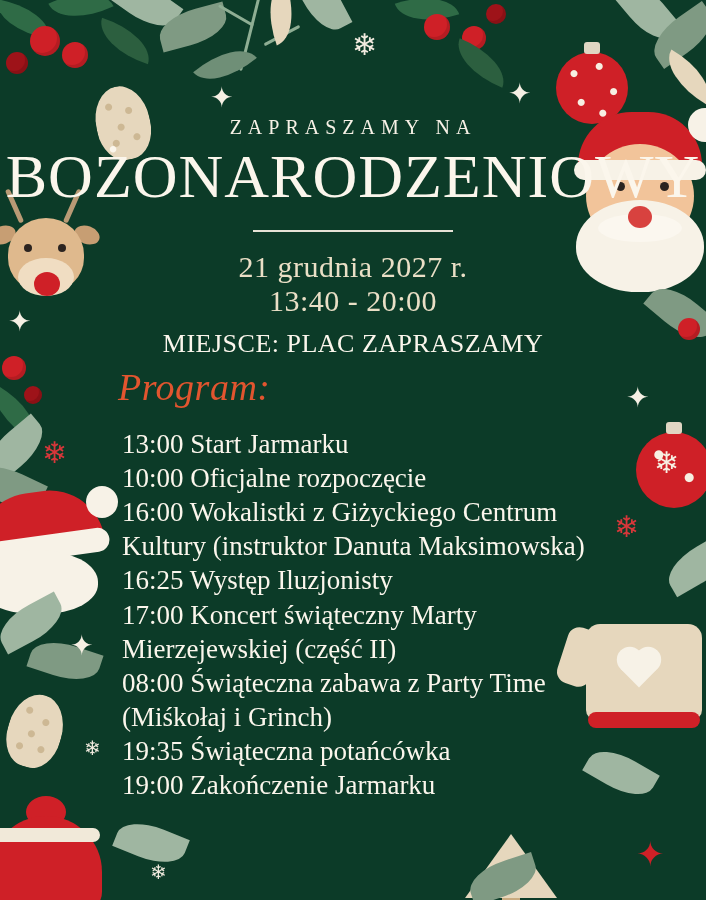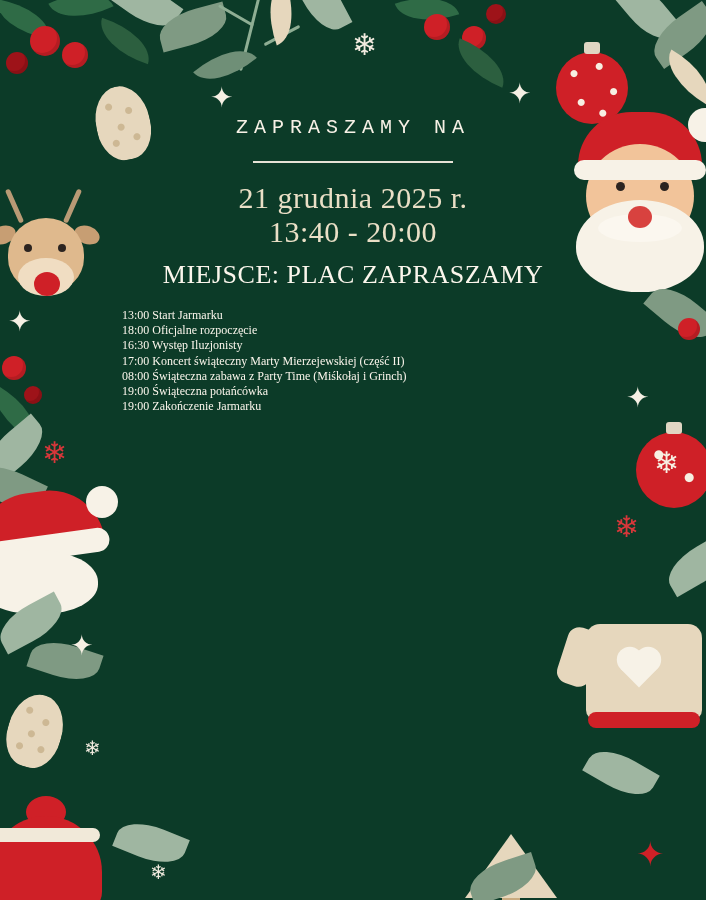--- a/index.html
+++ b/index.html
@@ -399,21 +399,21 @@
     height: 100%;
     box-sizing: border-box;
     padding: 0;
   }
   .kicker {
     text-align: center;
     margin-top: 116px;
     font-size: 20px;
     letter-spacing: 6px;
     color: #f7f1e6;
-    font-family: Liberation Mono, monospace;
+    font-family: Liberation Serif, serif;
   }
   .title1 {
     text-align: center;
     margin-top: 16px;
     font-size: 62px;
     line-height: 1.02;
     letter-spacing: 3px;
     color: #fbf6ec;
     font-weight: normal;
     font-family: "Liberation Serif", serif;
@@ -460,21 +460,21 @@
     margin: 6px 0 0 118px;
     font-size: 38px;
     color: #e2552f;
     font-family: "Liberation Serif", serif;
     font-style: italic;
     letter-spacing: .5px;
   }
   .program-list {
     margin: 18px 0 8px 122px;
     width: 480px;
-    font-size: 12px;
+    font-size: 27px;
     line-height: 1.26;
     color: #fbf6ec;
   }
   .program-list div { white-space: pre-line; }
 </style>
 </head>
 <body>
 
 <div id="poster">
 
@@ -593,27 +593,30 @@
       <div class="tier" style="bottom:20px;"></div>
       <div class="trunk"></div>
     </div>
     <div class="leaf" style="left:468px;top:862px;transform:rotate(-18deg);"></div>
     <div class="snowflake small" style="left:150px;top:862px;">❄</div>
     <div class="leaf light" style="left:116px;top:826px;transform:rotate(22deg);"></div>
   </div>
 
   <div class="content">
     <div class="kicker">ZAPRASZAMY NA</div>
+    <div class="title2">BOŻONARODZENIOWY</div>
     <div class="rule"></div>
-    <div class="date">21 grudnia 2025 r.</div>
+    <div class="date">21 grudnia 2027 r.</div>
     <div class="date">13:40 - 20:00</div>
     <div class="place">MIEJSCE: PLAC ZAPRASZAMY</div>
+    <div class="program-head">Program:</div>
     <div class="program-list">
       <div>13:00 Start Jarmarku</div>
-      <div>18:00 Oficjalne rozpoczęcie</div>
-      <div>16:30 Występ Iluzjonisty</div>
+      <div>10:00 Oficjalne rozpoczęcie</div>
+      <div>16:00 Wokalistki z Giżyckiego Centrum Kultury (instruktor Danuta Maksimowska)</div>
+      <div>16:25 Występ Iluzjonisty</div>
       <div>17:00 Koncert świąteczny Marty Mierzejewskiej (część II)</div>
       <div>08:00 Świąteczna zabawa z Party Time (Miśkołaj i Grinch)</div>
-      <div>19:00 Świąteczna potańcówka</div>
+      <div>19:35 Świąteczna potańcówka</div>
       <div>19:00 Zakończenie Jarmarku</div>
     </div>
   </div>
 </div>
 
 </body></html>

